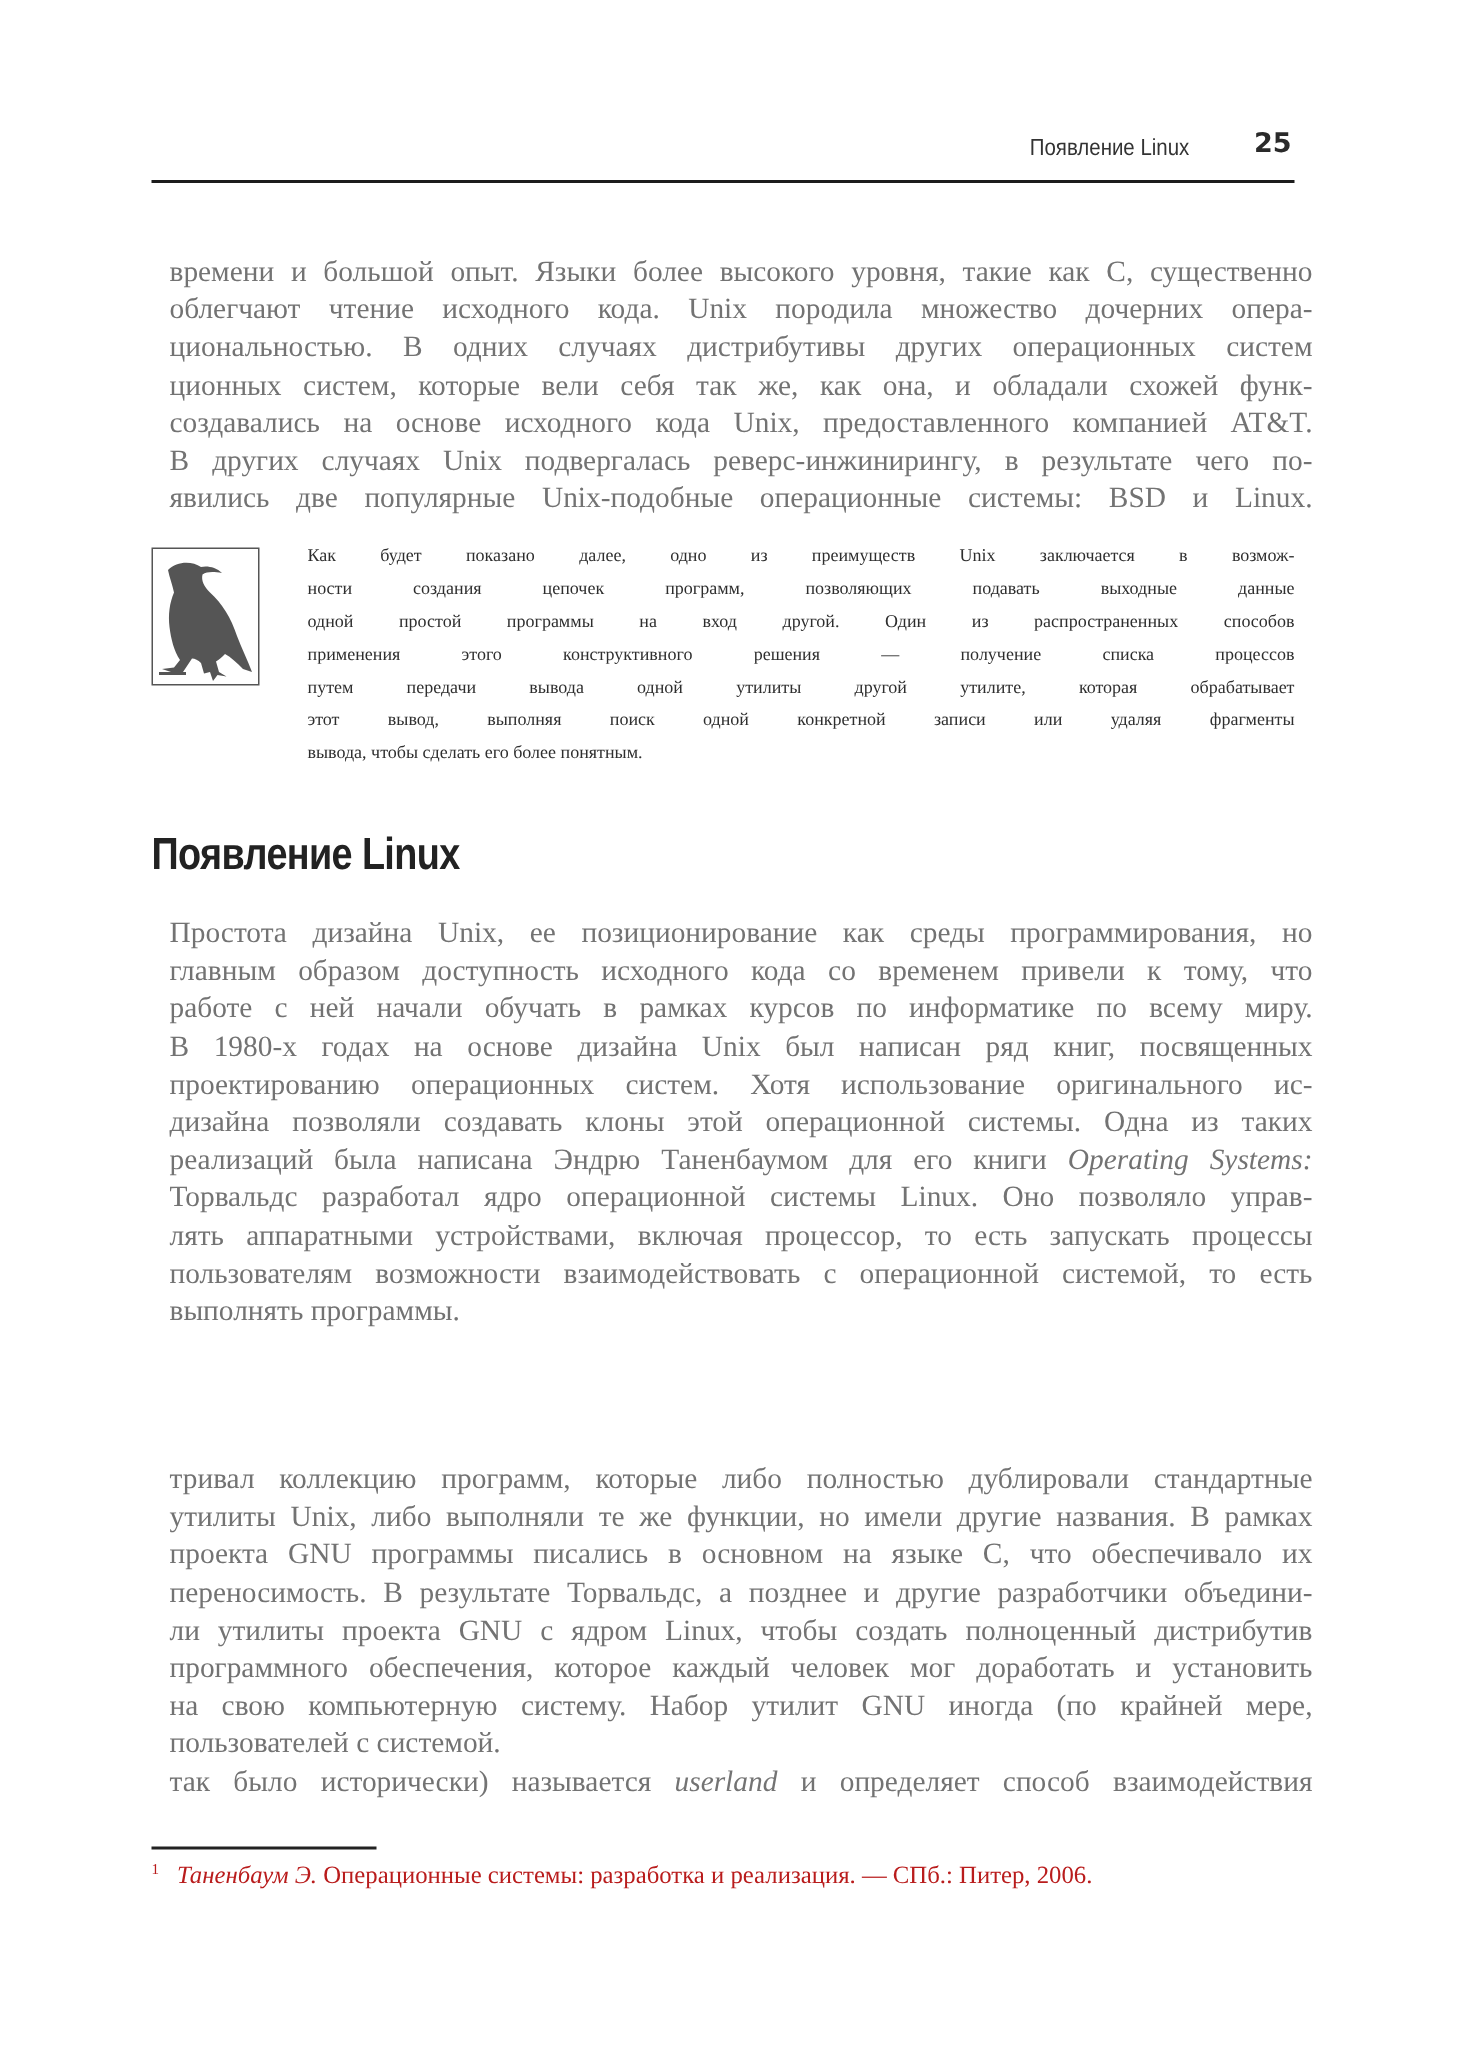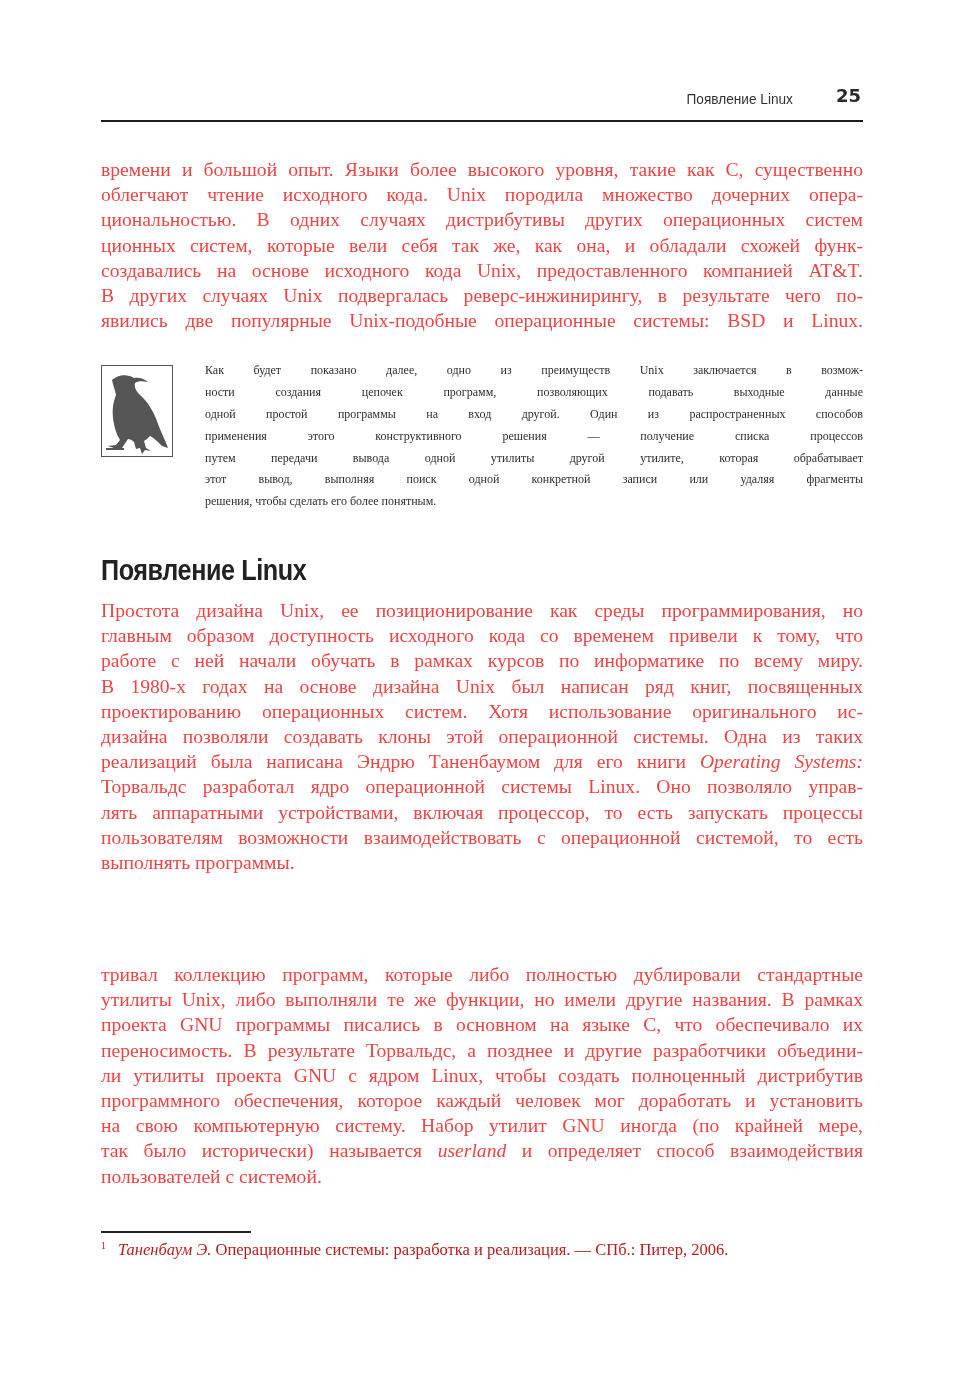--- a/index.html
+++ b/index.html
@@ -3,21 +3,21 @@
   <meta charset="utf-8">
   <style>
     html, body { margin: 0; padding: 0; background: #ffffff; }
     body { width: 974px; height: 1376px; position: relative; overflow: hidden; color: #2b2b2b; }
     .page { position: absolute; left: 101px; top: 0; width: 762px; }
 
     .running-head { position: absolute; top: 86px; left: 0; width: 762px; height: 34px; border-bottom: 2px solid #1c1c1c; }
     .rh-title { position: absolute; right: 70px; top: 4px; font-family: "Liberation Sans", sans-serif; font-size: 15.5px; color: #333; transform: scaleX(0.88); transform-origin: right center; }
     .rh-page { position: absolute; right: 2px; top: -1px; font-family: "DejaVu Sans", sans-serif; font-weight: bold; font-size: 18px; color: #2a2a2a; }
 
-    .body-text { font-family: "Liberation Serif", serif; font-size: 19.6px; line-height: 25.2px; color: #ef4444; text-align: justify; margin: 0; }
+    .body-text { font-family: "Liberation Serif", serif; font-size: 19.6px; line-height: 25.2px; color: #737373; text-align: justify; margin: 12px; }
     .body-text .line { display: block; text-align: justify; text-align-last: justify; white-space: nowrap; height: 25.2px; }
     .body-text .line.last { text-align-last: left; }
 
     #para1 { position: absolute; top: 157px; left: 0; width: 762px; }
 
     .note { position: absolute; top: 360px; left: 0; width: 762px; height: 150px; }
     .note-icon { position: absolute; left: 0; top: 5px; width: 72px; height: 92px; border: 1.5px solid #555; box-sizing: border-box; background: #fff; }
     .note-icon svg { position: absolute; left: 2px; top: 2px; }
     .note-text { position: absolute; left: 104px; top: 0; width: 658px; font-family: "Liberation Serif", serif; font-size: 12px; line-height: 21.9px; color: #2e2e2e; }
     .note-text .line { display: block; text-align: justify; text-align-last: justify; white-space: nowrap; height: 21.9px; }
@@ -61,21 +61,21 @@
         <path fill="#555555" d="M2 80 L 20 80 L 20 82 L 2 82 Z"></path>
       </svg>
     </div>
     <div class="note-text">
       <span class="line">Как будет показано далее, одно из преимуществ Unix заключается в возмож-</span>
       <span class="line">ности создания цепочек программ, позволяющих подавать выходные данные</span>
       <span class="line">одной простой программы на вход другой. Один из распространенных способов</span>
       <span class="line">применения этого конструктивного решения — получение списка процессов</span>
       <span class="line">путем передачи вывода одной утилиты другой утилите, которая обрабатывает</span>
       <span class="line">этот вывод, выполняя поиск одной конкретной записи или удаляя фрагменты</span>
-      <span class="line last">решения, чтобы сделать его более понятным.</span>
+      <span class="line last">вывода, чтобы сделать его более понятным.</span>
     </div>
   </div>
 
   <h2 class="section-heading">Появление Linux</h2>
 
   <p id="para2" class="body-text">
     <span class="line">Простота дизайна Unix, ее позиционирование как среды программирования, но</span>
     <span class="line">главным образом доступность исходного кода со временем привели к тому, что</span>
     <span class="line">работе с ней начали обучать в рамках курсов по информатике по всему миру.</span>
     <span class="line">В 1980-х годах на основе дизайна Unix был написан ряд книг, посвященных</span>
@@ -89,22 +89,22 @@
   </p>
 
   <p id="para3" class="body-text">
     <span class="line">тривал коллекцию программ, которые либо полностью дублировали стандартные</span>
     <span class="line">утилиты Unix, либо выполняли те же функции, но имели другие названия. В рамках</span>
     <span class="line">проекта GNU программы писались в основном на языке C, что обеспечивало их</span>
     <span class="line">переносимость. В результате Торвальдс, а позднее и другие разработчики объедини-</span>
     <span class="line">ли утилиты проекта GNU с ядром Linux, чтобы создать полноценный дистрибутив</span>
     <span class="line">программного обеспечения, которое каждый человек мог доработать и установить</span>
     <span class="line">на свою компьютерную систему. Набор утилит GNU иногда (по крайней мере,</span>
+    <span class="line last">пользователей с системой.</span>
     <span class="line"><span>так было исторически) называется </span><i>userland</i><span> и определяет способ взаимодействия</span></span>
-    <span class="line last">пользователей с системой.</span>
   </p>
 
   <div class="footnote-rule"></div>
   <div class="footnote">
     <span class="fn-mark">1</span><i>Таненбаум Э.</i><span> Операционные системы: разработка и реализация. — СПб.: Питер, 2006.</span>
   </div>
 
 </div>
 
 </body></html>

